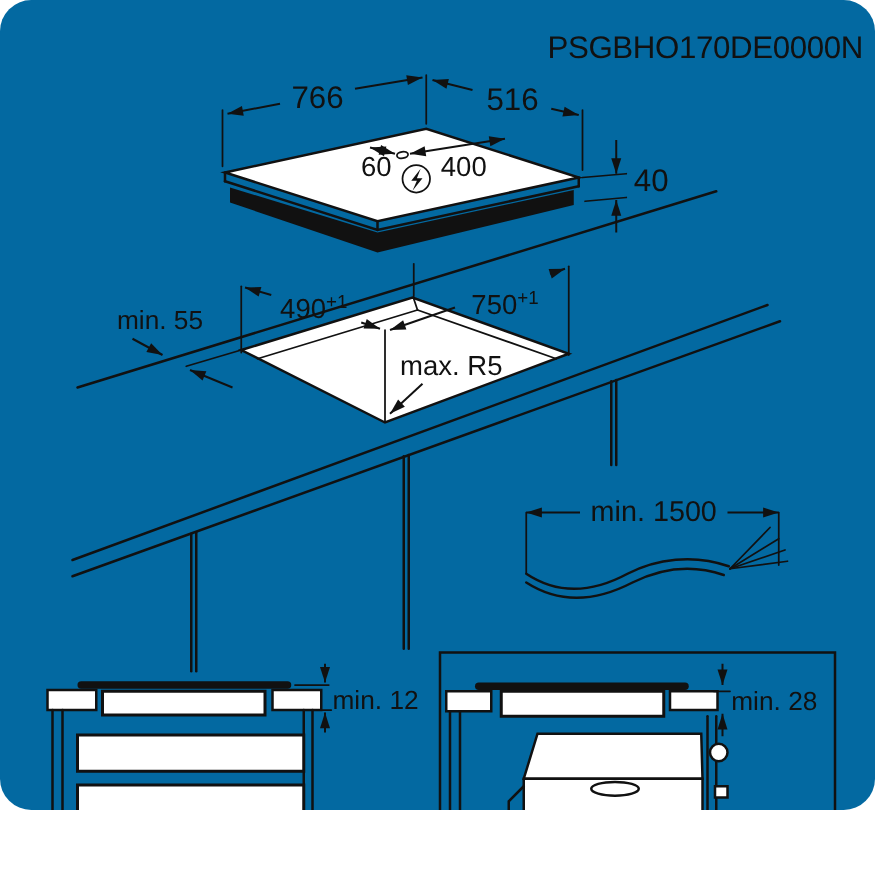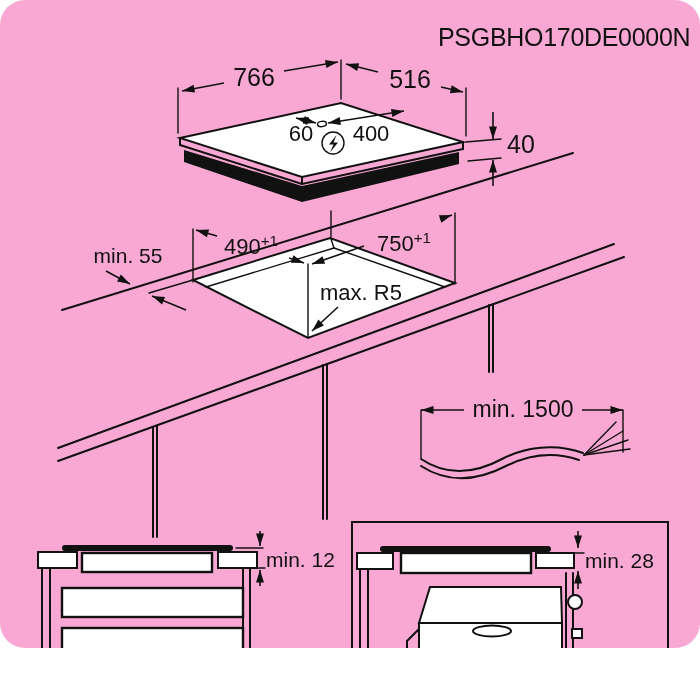--- a/index.html
+++ b/index.html
@@ -1,16 +1,16 @@
 <!DOCTYPE html>
 <html><head>
 <meta charset="utf-8">
 <style>
   html,body{margin:0;padding:0;background:#ffffff;}
-  .page{width:700px;height:648px;position:relative;background:#f9a8d4;overflow:hidden;border-radius:25px;}
+  .page{width:700px;height:648px;position:relative;background:#0369a1;overflow:hidden;border-radius:25px;}
   svg{display:block;}
   text{font-family:"Liberation Sans","DejaVu Sans",sans-serif;fill:#111;}
   .ln{stroke:#111;stroke-width:2;fill:none;stroke-linecap:round;}
   .thin{stroke:#111;stroke-width:1.4;fill:none;stroke-linecap:round;}
   .dim{stroke:#111;stroke-width:1.6;fill:none;stroke-linecap:butt;}
   .wh{fill:#fff;stroke:#111;stroke-width:2;}
   .whk{fill:#fff;stroke:#111;stroke-width:2.4;}
   .blk{fill:#111;stroke:none;}
 </style>
 </head>

